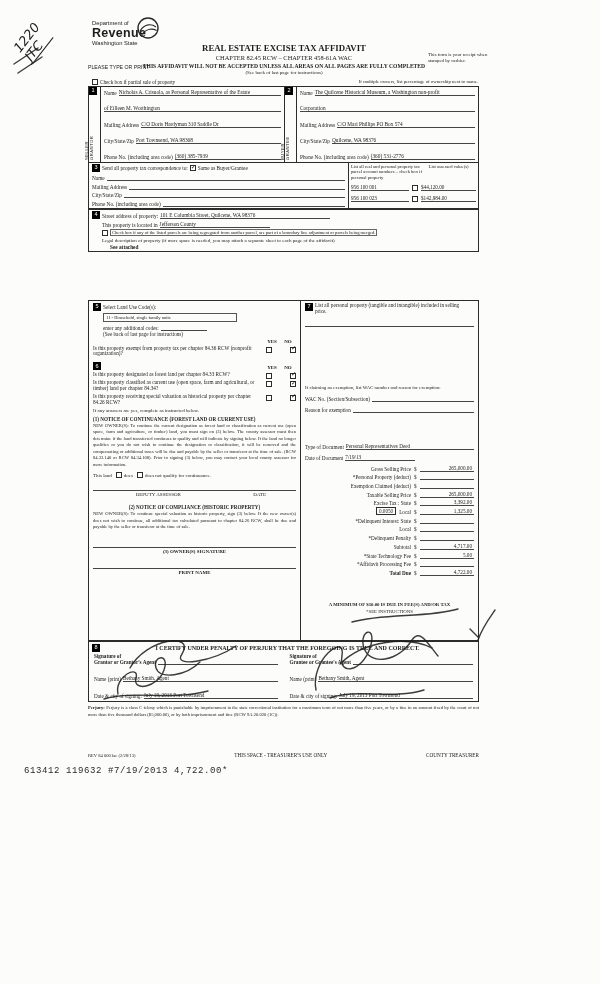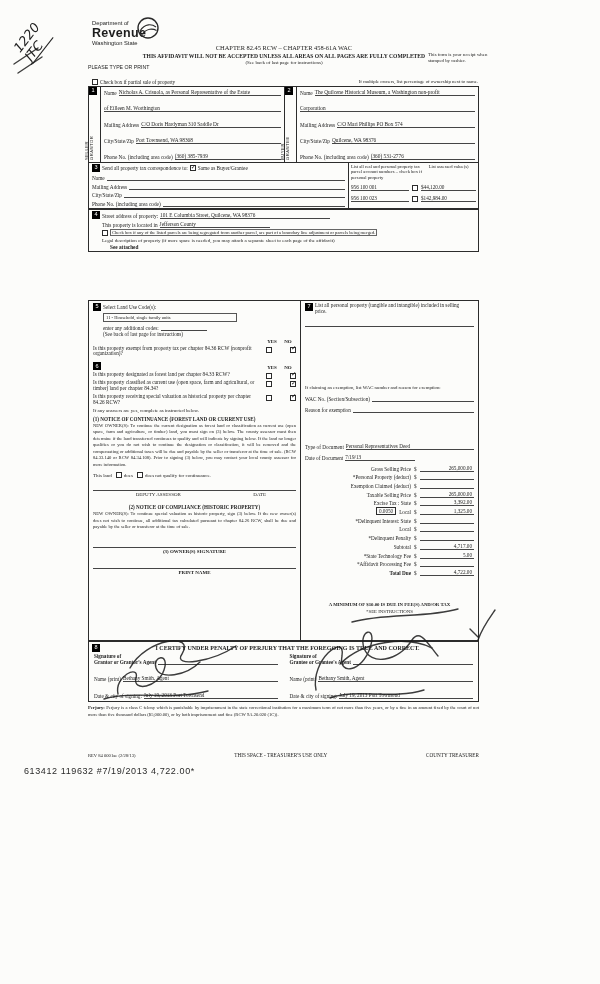--- a/index.html
+++ b/index.html
@@ -30,21 +30,21 @@
   .ynhead{display:flex;justify-content:flex-end;}
   .ynhead span{width:16px;text-align:center;}
   .mrow{display:flex;align-items:flex-end;height:8.7px;font-size:5.2px;}
   .mlab{flex:1;text-align:right;padding-right:3px;white-space:nowrap;}
   .md{width:6px;flex:none;}
   .mval{width:52px;border-bottom:1px solid #454545;text-align:right;padding-right:2px;flex:none;}
   .ratebox{border:1px solid #2c2c2c;padding:0 2px;margin-right:2px;}
   .codebox{border:1px solid #555;width:128px;padding:1px 2px;font-size:4.6px;margin:2px 0 1px 10px;}
   .sigline{border-top:1px solid #454545;display:flex;padding-top:1px;font-size:5px;}
   .ink{position:absolute;left:0;top:0;pointer-events:none;}
-  .stamp{font-family:Liberation Sans, sans-serif;font-size:9px;letter-spacing:.6px;color:#2a2a2a;text-align:right;}
+  .stamp{font-family:Liberation Mono, monospace;font-size:9px;letter-spacing:.6px;color:#2a2a2a;text-align:right;}
   .corner{transform:rotate(-52deg);font-style:italic;font-size:13px;line-height:1.05;font-family:"DejaVu Sans",sans-serif;color:#222;}
 </style>
 </head>
 <body>
 
 <div class="page">
 
   <div class="abs corner" style="left:16px;top:28px;">
     <div>1220</div>
     <div style="border-bottom:1.2px solid #222;">JTC</div>
@@ -56,20 +56,21 @@
     <div class="fs58">Washington State</div>
   </div>
   <svg class="abs" style="left:136px;top:16px;" width="24" height="24" viewBox="0 0 24 24">
     <circle cx="12" cy="12" r="10" fill="none" stroke="#2a2a2a" stroke-width="1.4"></circle>
     <path d="M4 15 C9 7 16 8 20 11 M6 18.5 C11 12 17 12.5 20.5 14.5" fill="none" stroke="#2a2a2a" stroke-width="1.1"></path>
   </svg>
 
   <div class="abs sans fs52" style="left:88px;top:64px;">PLEASE TYPE OR PRINT</div>
 
   <div class="abs ctr" style="left:88px;top:43px;width:392px;">
+    <div class="b fs88">REAL ESTATE EXCISE TAX AFFIDAVIT</div>
     <div class="fs64" style="margin-top:1px;">CHAPTER 82.45 RCW – CHAPTER 458-61A WAC</div>
     <div class="b" style="font-size:5.6px;margin-top:2px;">THIS AFFIDAVIT WILL NOT BE ACCEPTED UNLESS ALL AREAS ON ALL PAGES ARE FULLY COMPLETED</div>
     <div class="fs5" style="margin-top:1px;">(See back of last page for instructions)</div>
   </div>
 
   <div class="abs fs48" style="left:428px;top:52px;width:70px;line-height:1.25;">
     <span>This form is your receipt</span>
     <span>when stamped by cashier.</span>
   </div>
 

